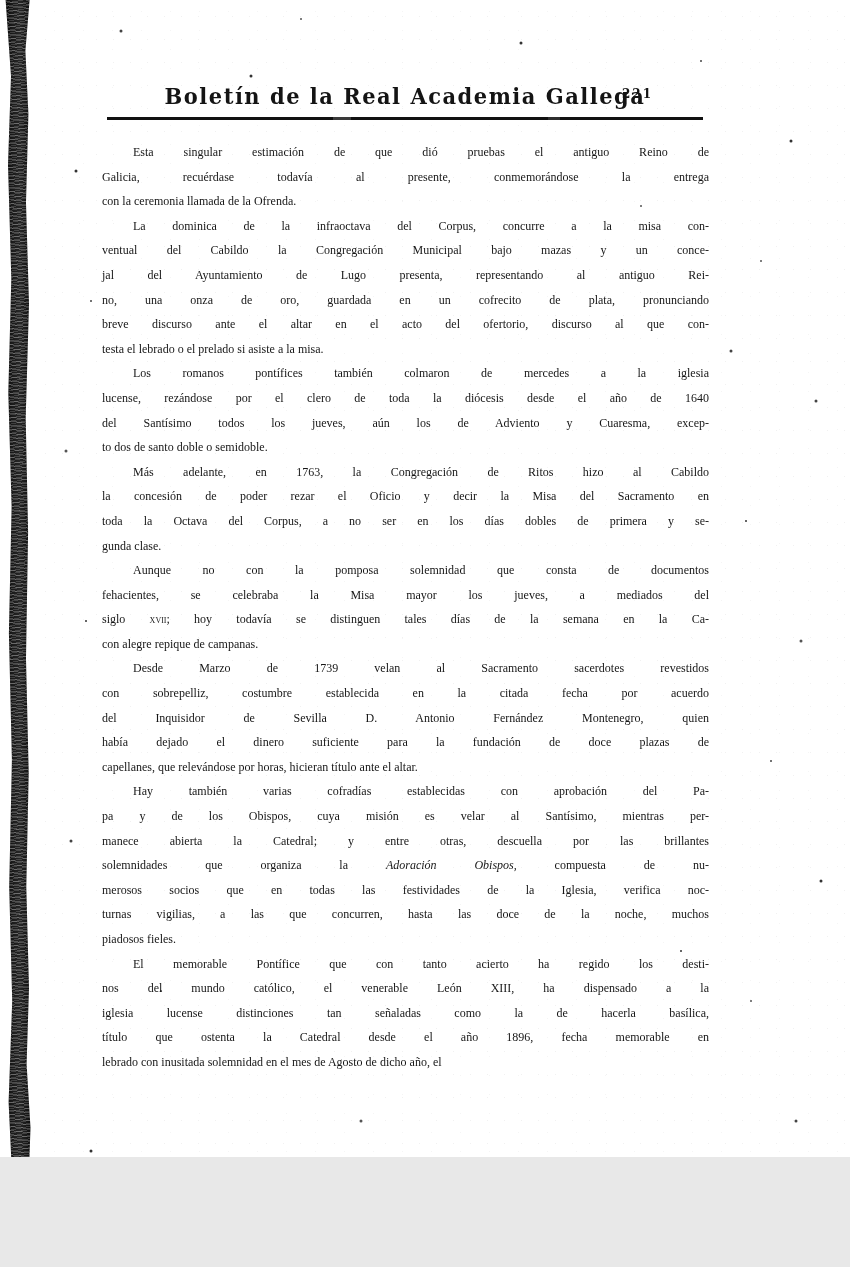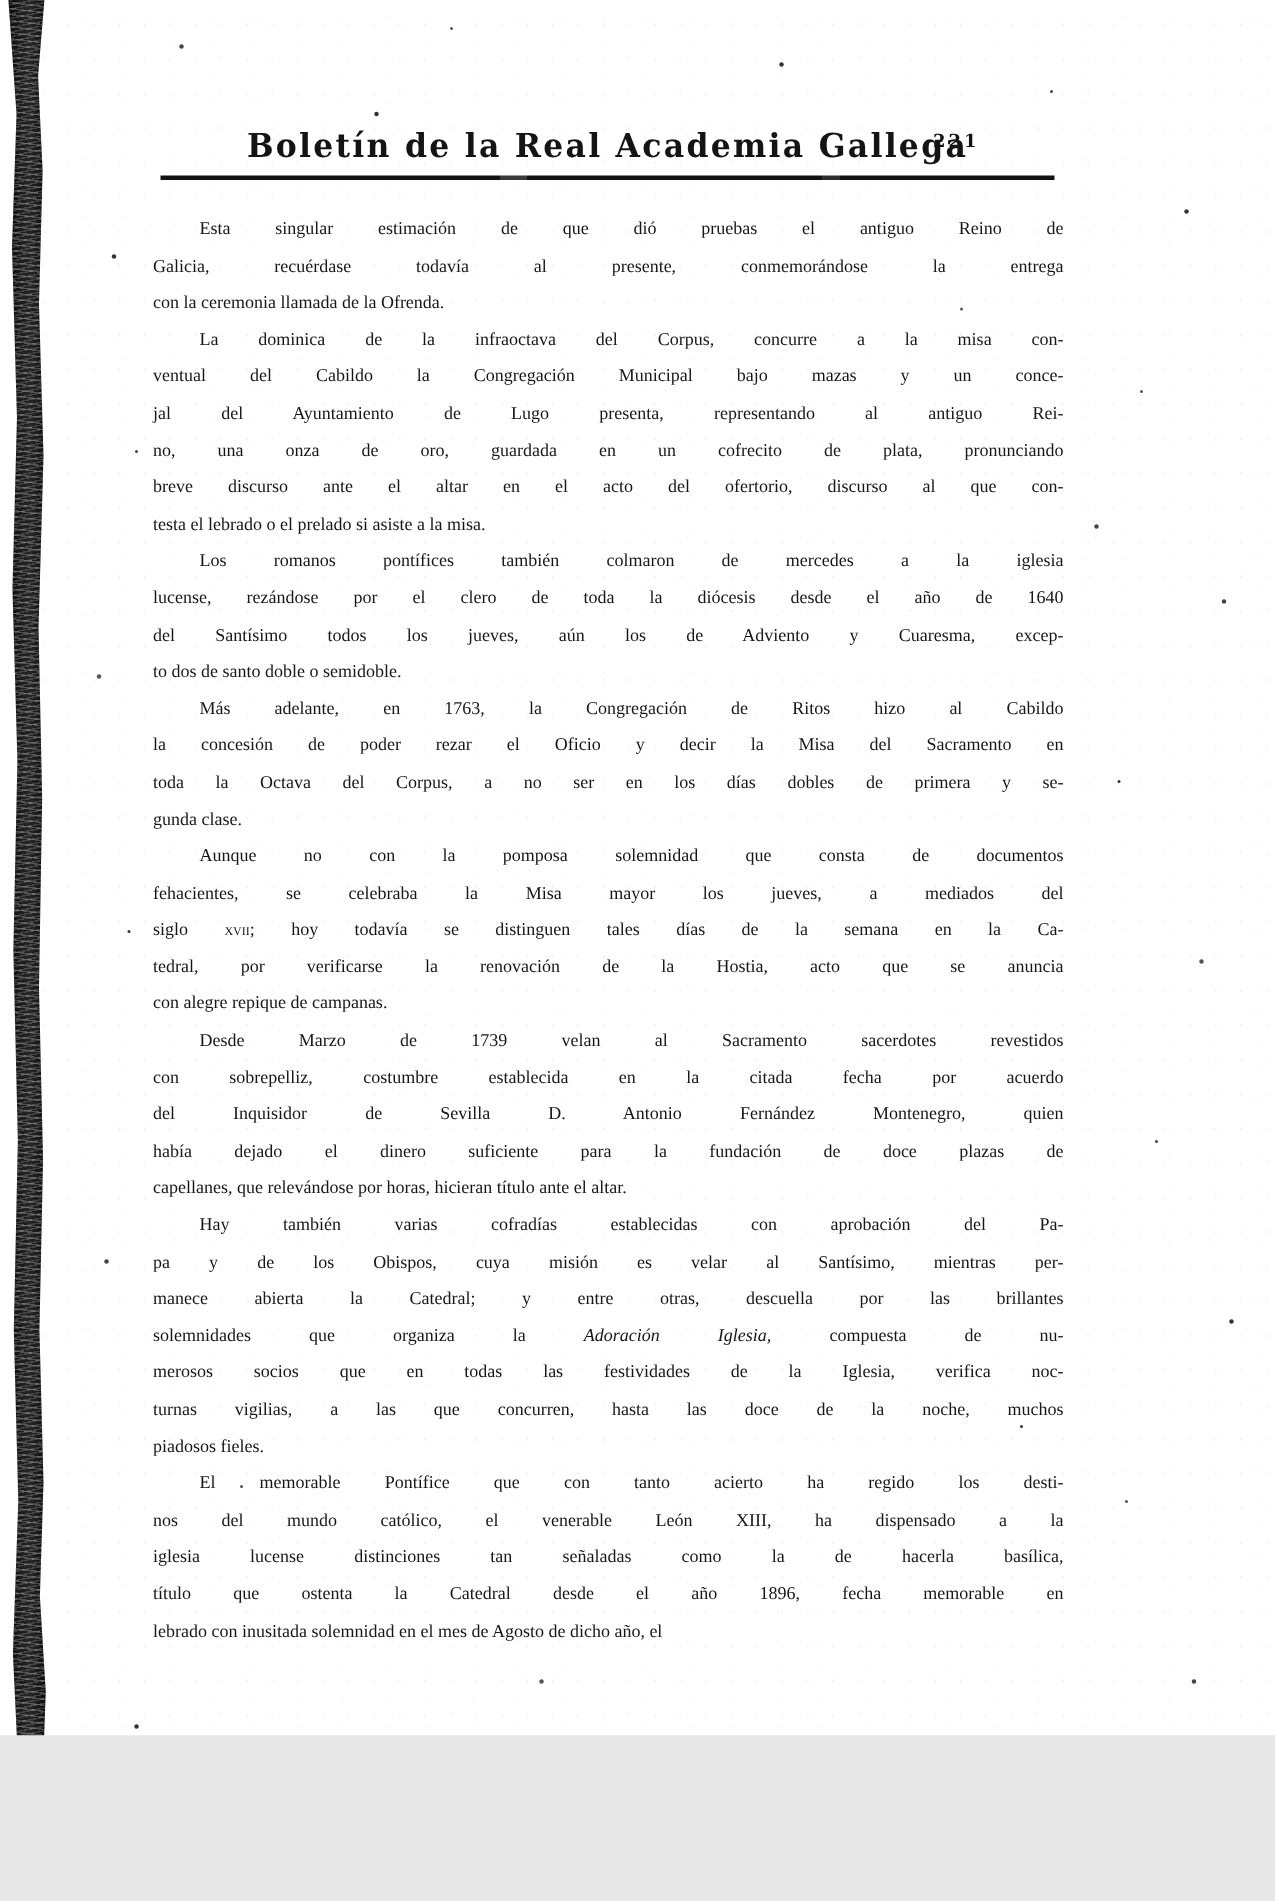--- a/index.html
+++ b/index.html
@@ -159,35 +159,34 @@
       <div class="para">
         <div class="line first"><span>Más adelante, en 1763, la Congregación de Ritos hizo al Cabildo</span></div>
         <div class="line"><span>la concesión de poder rezar el Oficio y decir la Misa del Sacramento en</span></div>
         <div class="line"><span>toda la Octava del Corpus, a no ser en los días dobles de primera y se-</span></div>
         <div class="line last"><span>gunda clase.</span></div>
       </div>
       <div class="para">
         <div class="line first"><span>Aunque no con la pomposa solemnidad que consta de documentos</span></div>
         <div class="line"><span>fehacientes, se celebraba la Misa mayor los jueves, a mediados del</span></div>
         <div class="line"><span>siglo </span><span class="sc">xvii</span><span>; hoy todavía se distinguen tales días de la semana en la Ca-</span></div>
-        <div class="line"><span>tedral, por verificarse la renovación de la Hostia, acto que se anuncia</span></div>
         <div class="line last"><span>con alegre repique de campanas.</span></div>
       </div>
       <div class="para">
         <div class="line first"><span>Desde Marzo de 1739 velan al Sacramento sacerdotes revestidos</span></div>
         <div class="line"><span>con sobrepelliz, costumbre establecida en la citada fecha por acuerdo</span></div>
         <div class="line"><span>del Inquisidor de Sevilla D. Antonio Fernández Montenegro, quien</span></div>
         <div class="line"><span>había dejado el dinero suficiente para la fundación de doce plazas de</span></div>
         <div class="line last"><span>capellanes, que relevándose por horas, hicieran título ante el altar.</span></div>
       </div>
       <div class="para">
         <div class="line first"><span>Hay también varias cofradías establecidas con aprobación del Pa-</span></div>
         <div class="line"><span>pa y de los Obispos, cuya misión es velar al Santísimo, mientras per-</span></div>
         <div class="line"><span>manece abierta la Catedral; y entre otras, descuella por las brillantes</span></div>
-        <div class="line"><span>solemnidades que organiza la </span><span class="it">Adoración Iglesia,</span><span> compuesta de nu-</span></div>
+        <div class="line"><span>solemnidades que organiza la </span><span class="it">Adoración Obispos,</span><span> compuesta de nu-</span></div>
         <div class="line"><span>merosos socios que en todas las festividades de la Iglesia, verifica noc-</span></div>
         <div class="line"><span>turnas vigilias, a las que concurren, hasta las doce de la noche, muchos</span></div>
         <div class="line last"><span>piadosos fieles.</span></div>
       </div>
       <div class="para">
         <div class="line first"><span>El memorable Pontífice que con tanto acierto ha regido los desti-</span></div>
         <div class="line"><span>nos del mundo católico, el venerable León XIII, ha dispensado a la</span></div>
         <div class="line"><span>iglesia lucense distinciones tan señaladas como la de hacerla basílica,</span></div>
         <div class="line"><span>título que ostenta la Catedral desde el año 1896, fecha memorable en</span></div>
         <div class="line last"><span>lebrado con inusitada solemnidad en el mes de Agosto de dicho año, el</span></div>

